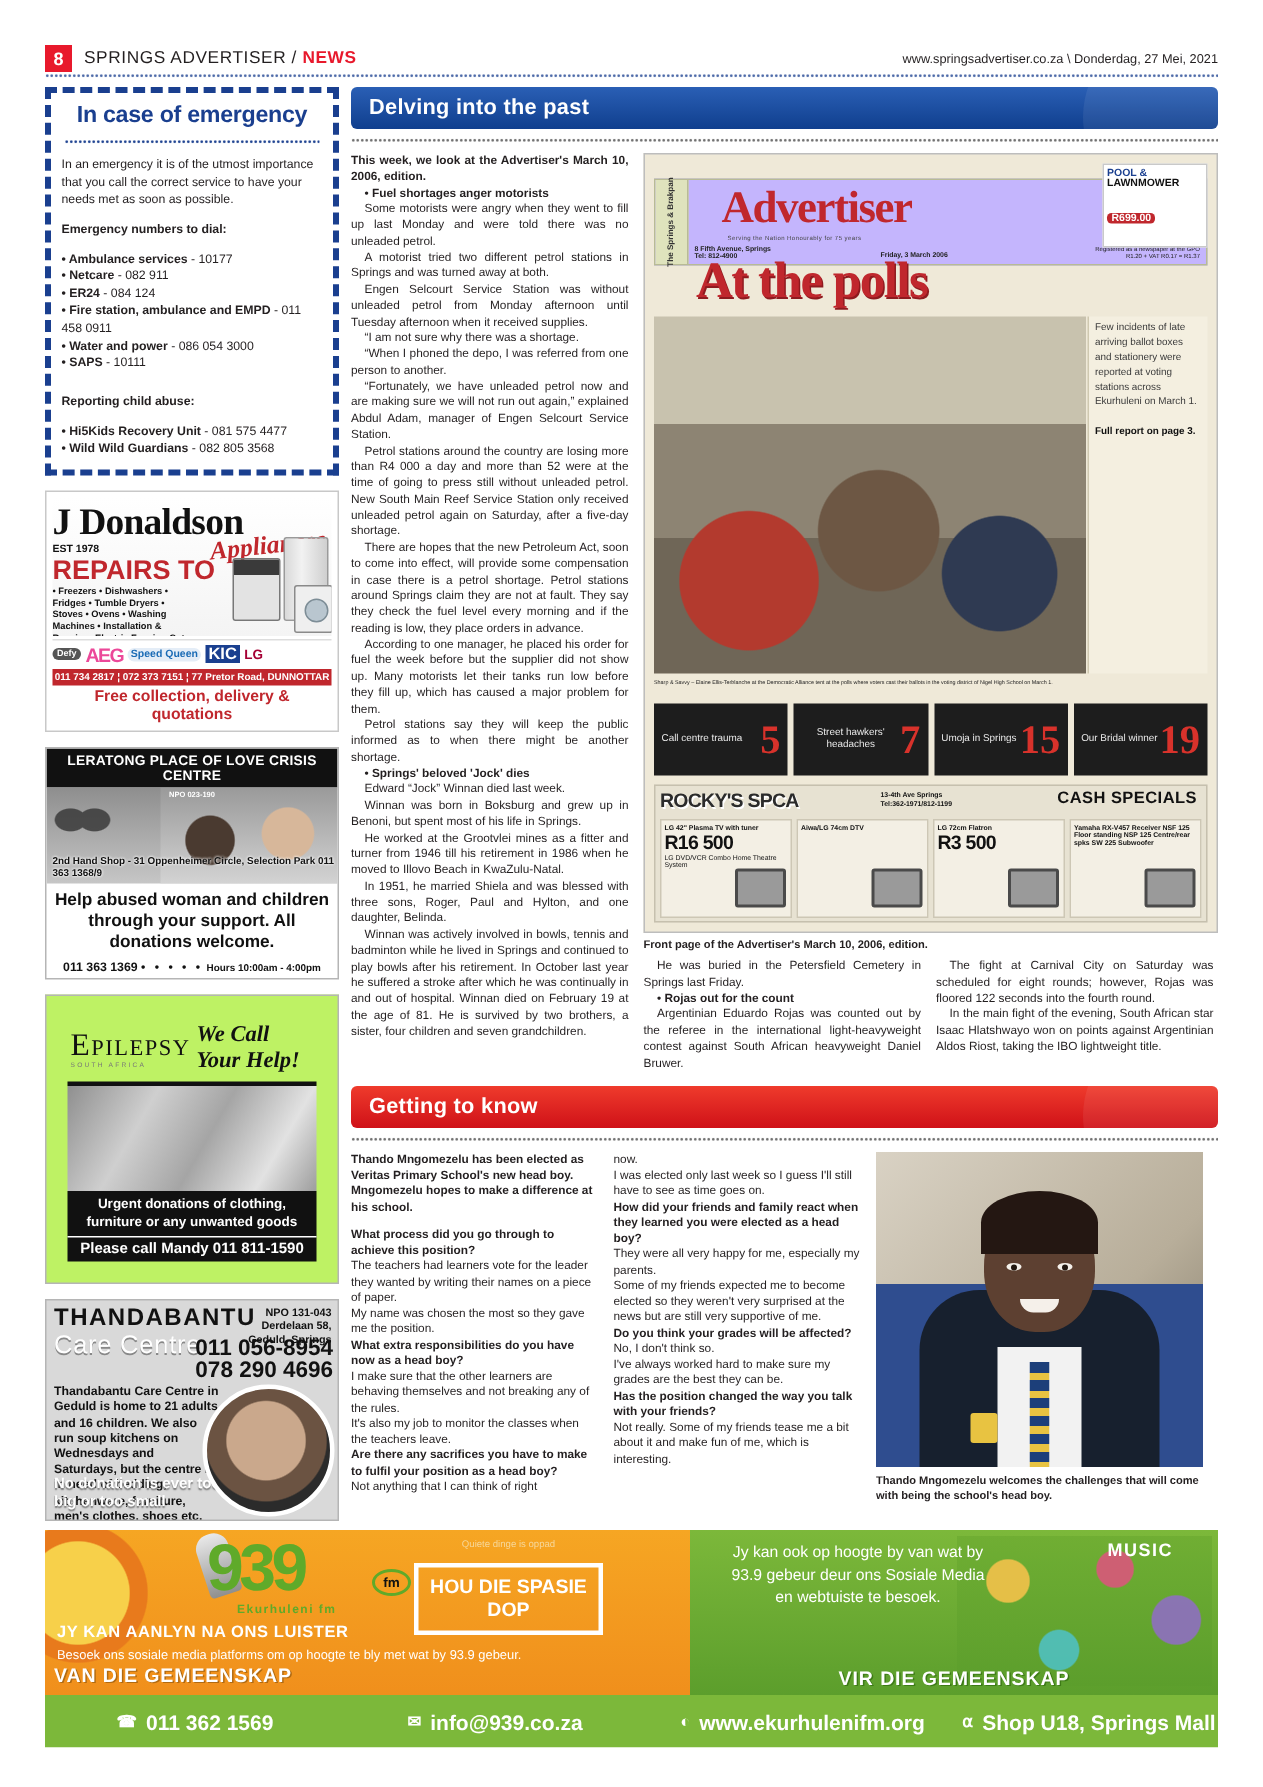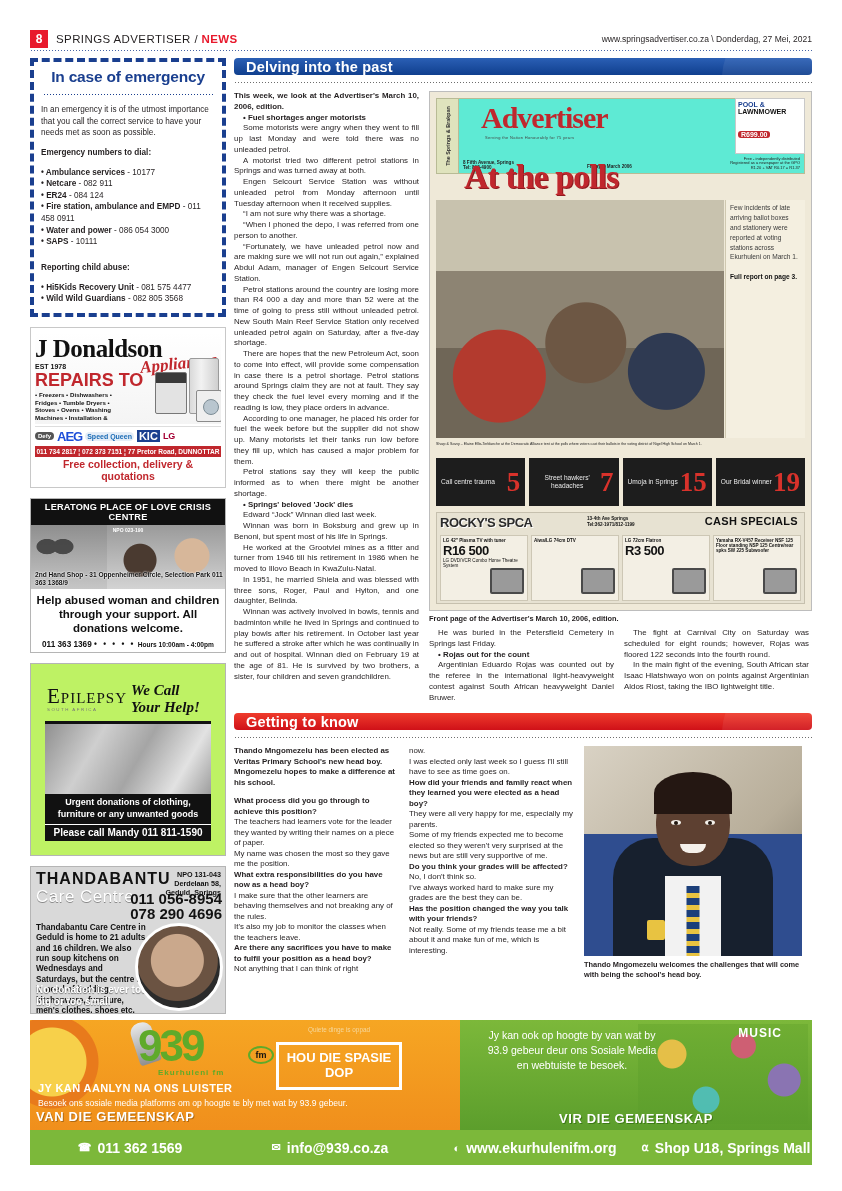--- a/index.html
+++ b/index.html
@@ -61,21 +61,21 @@
       linear-gradient(90deg,#d9d9d9,#f2f2f2 40%,#cfcfcf); border:1px solid #9a9a9a; border-radius:2px;}
   .stove { position:absolute; right:34px; top:16px; width:32px; height:42px; background:
       linear-gradient(180deg,#3a3a3a 0 10px,#e3e3e3 10px); border:1px solid #777; border-radius:2px;}
   .washer { position:absolute; right:-1px; top:34px; width:26px; height:32px; background:#efefef;
       border:1px solid #8a8a8a; border-radius:2px;}
   .washer:after{ content:""; position:absolute; left:6px; top:8px; width:14px; height:14px;
       border-radius:50%; background:#b9c6cf; border:1px solid #7d8d96;}
   .don-brands { display:flex; align-items:center; gap:3px; font-size:8px; font-weight:bold;
                 border-top:1px solid #ddd; padding-top:2px; margin-top:2px; }
   .brand { font-family:"Liberation Sans", sans-serif; }
-  .b-aeg { color:#1d4ed8; font-size:13px; font-weight:bold; letter-spacing:-1px;}
+  .b-aeg { color:#ec4899; font-size:13px; font-weight:bold; letter-spacing:-1px;}
   .b-speed { color:#1a6bb5; font-size:7px; font-weight:bold; background:#e4edf7; padding:1px 2px; border-radius:6px;}
   .b-kic { color:#1a3f8f; font-size:11px; font-weight:bold; background:#1a3f8f; color:#fff; padding:0 2px;}
   .b-lg { color:#a50034; font-size:9px; font-weight:bold;}
   .b-defy{ background:#555; color:#fff; font-size:6px; padding:1px 3px; border-radius:6px;}
   .don-phone { background:#c0272d; color:#fff; font-size:6.6px; font-weight:bold; text-align:center; padding:2px 0; margin-top:2px;}
   .don-free { color:#c0272d; font-size:10.5px; font-weight:bold; text-align:center; padding:1px 0;}
 
   
   .ler { border:1px solid #b5b5b5; background:#fff; }
   .ler-band { background:#111; color:#fff; font-size:9.2px; font-weight:bold; text-align:center; padding:3px 0; letter-spacing:.2px;}
@@ -141,42 +141,42 @@
   .spca-coll{ position:absolute; left:0; right:0; bottom:2px; text-align:center;}
   .spca-coll .wc{ font-size:13px; font-weight:bold; color:#fff; letter-spacing:1px; text-shadow:0 1px 1px #777;}
   .spca-coll .num{ font-size:7.2px; color:#111; line-height:1.3;}
   .spca-badge{ position:absolute; right:4px; bottom:4px; width:30px; height:30px; border-radius:50%;
      background:#efefef; border:2px solid #333; font-size:5.4px; font-weight:bold; color:#111;
      display:flex; align-items:center; justify-content:center; text-align:center; line-height:1.1;}
 
   
   .main { position:absolute; left:234px; top:58px; width:578px; }
 
-  .sec-head { position:relative; height:17px; border-radius:4px; overflow:hidden;
+  .sec-head { position:relative; height:28px; border-radius:4px; overflow:hidden;
               display:flex; align-items:center; }
   .sec-head.blue { background:linear-gradient(180deg,#2a5fb5,#103f8e); }
   .sec-head.red  { background:linear-gradient(180deg,#ef3b2c,#cf1118); }
   .sec-head .lbl { color:#fff; font-size:14.5px; font-weight:bold; padding-left:12px; letter-spacing:.2px; }
   .sec-head:after{ content:""; position:absolute; right:-30px; top:-40px; width:120px; height:120px;
                    border-radius:50%; background:rgba(255,255,255,.07); }
 
   .sec-rule { height:3px; margin:6px 0 7px 0;
               background-image:radial-gradient(circle,#6d6d6d .8px, transparent .9px);
               background-size:3px 3px; }
 
   .story-grid { display:flex; gap:10px; }
   .story-col { width:185px; font-size:7.9px; line-height:1.36; color:#231f20; text-align:justify; }
   .story-col p { text-indent:9px; margin-bottom:0; }
   .story-col p.lead { font-weight:bold; text-indent:0; }
   .story-col p.sub { font-weight:bold; text-indent:9px; }
 
   
   .fp { width:383px; position:relative; }
   .fp-img { position:relative; width:383px; height:520px; background:#efe9d8; border:1px solid #bdbdbd; overflow:hidden; }
-  .fp-mast { position:absolute; left:6px; top:6px; right:6px; height:76px; background:#5eead4; border:1px solid #b8bb95; }
+  .fp-mast { position:absolute; left:6px; top:16px; right:6px; height:58px; background:#c4b5fd; border:1px solid #b8bb95; }
   .fp-spine { position:absolute; left:0; top:0; width:22px; height:100%; background:#dfe3bd; border-right:1px solid #b8bb95;
               display:flex; align-items:center; justify-content:center;}
   .fp-spine span{ transform:rotate(-90deg); white-space:nowrap; font-size:5.4px; font-weight:bold; color:#333;}
   .fp-advertiser{ position:absolute; left:44px; top:4px; font-family:"Liberation Serif", serif; font-weight:bold;
                   font-size:30px; color:#c0272d; letter-spacing:-1px; line-height:1; }
   .fp-serving{ position:absolute; left:48px; top:36px; font-size:4px; color:#444; letter-spacing:.3px;}
   .fp-addr{ position:absolute; left:26px; bottom:2px; font-size:4.6px; font-weight:bold; color:#222; line-height:1.25;}
   .fp-date{ position:absolute; left:150px; bottom:4px; font-size:4.6px; font-weight:bold; color:#222;}
   .fp-price{ position:absolute; right:4px; bottom:2px; font-size:4px; color:#222; text-align:right; line-height:1.2;}
   .fp-topright{ position:absolute; right:6px; top:6px; width:70px; height:56px; background:#fff; border:1px solid #c9c9c9;

